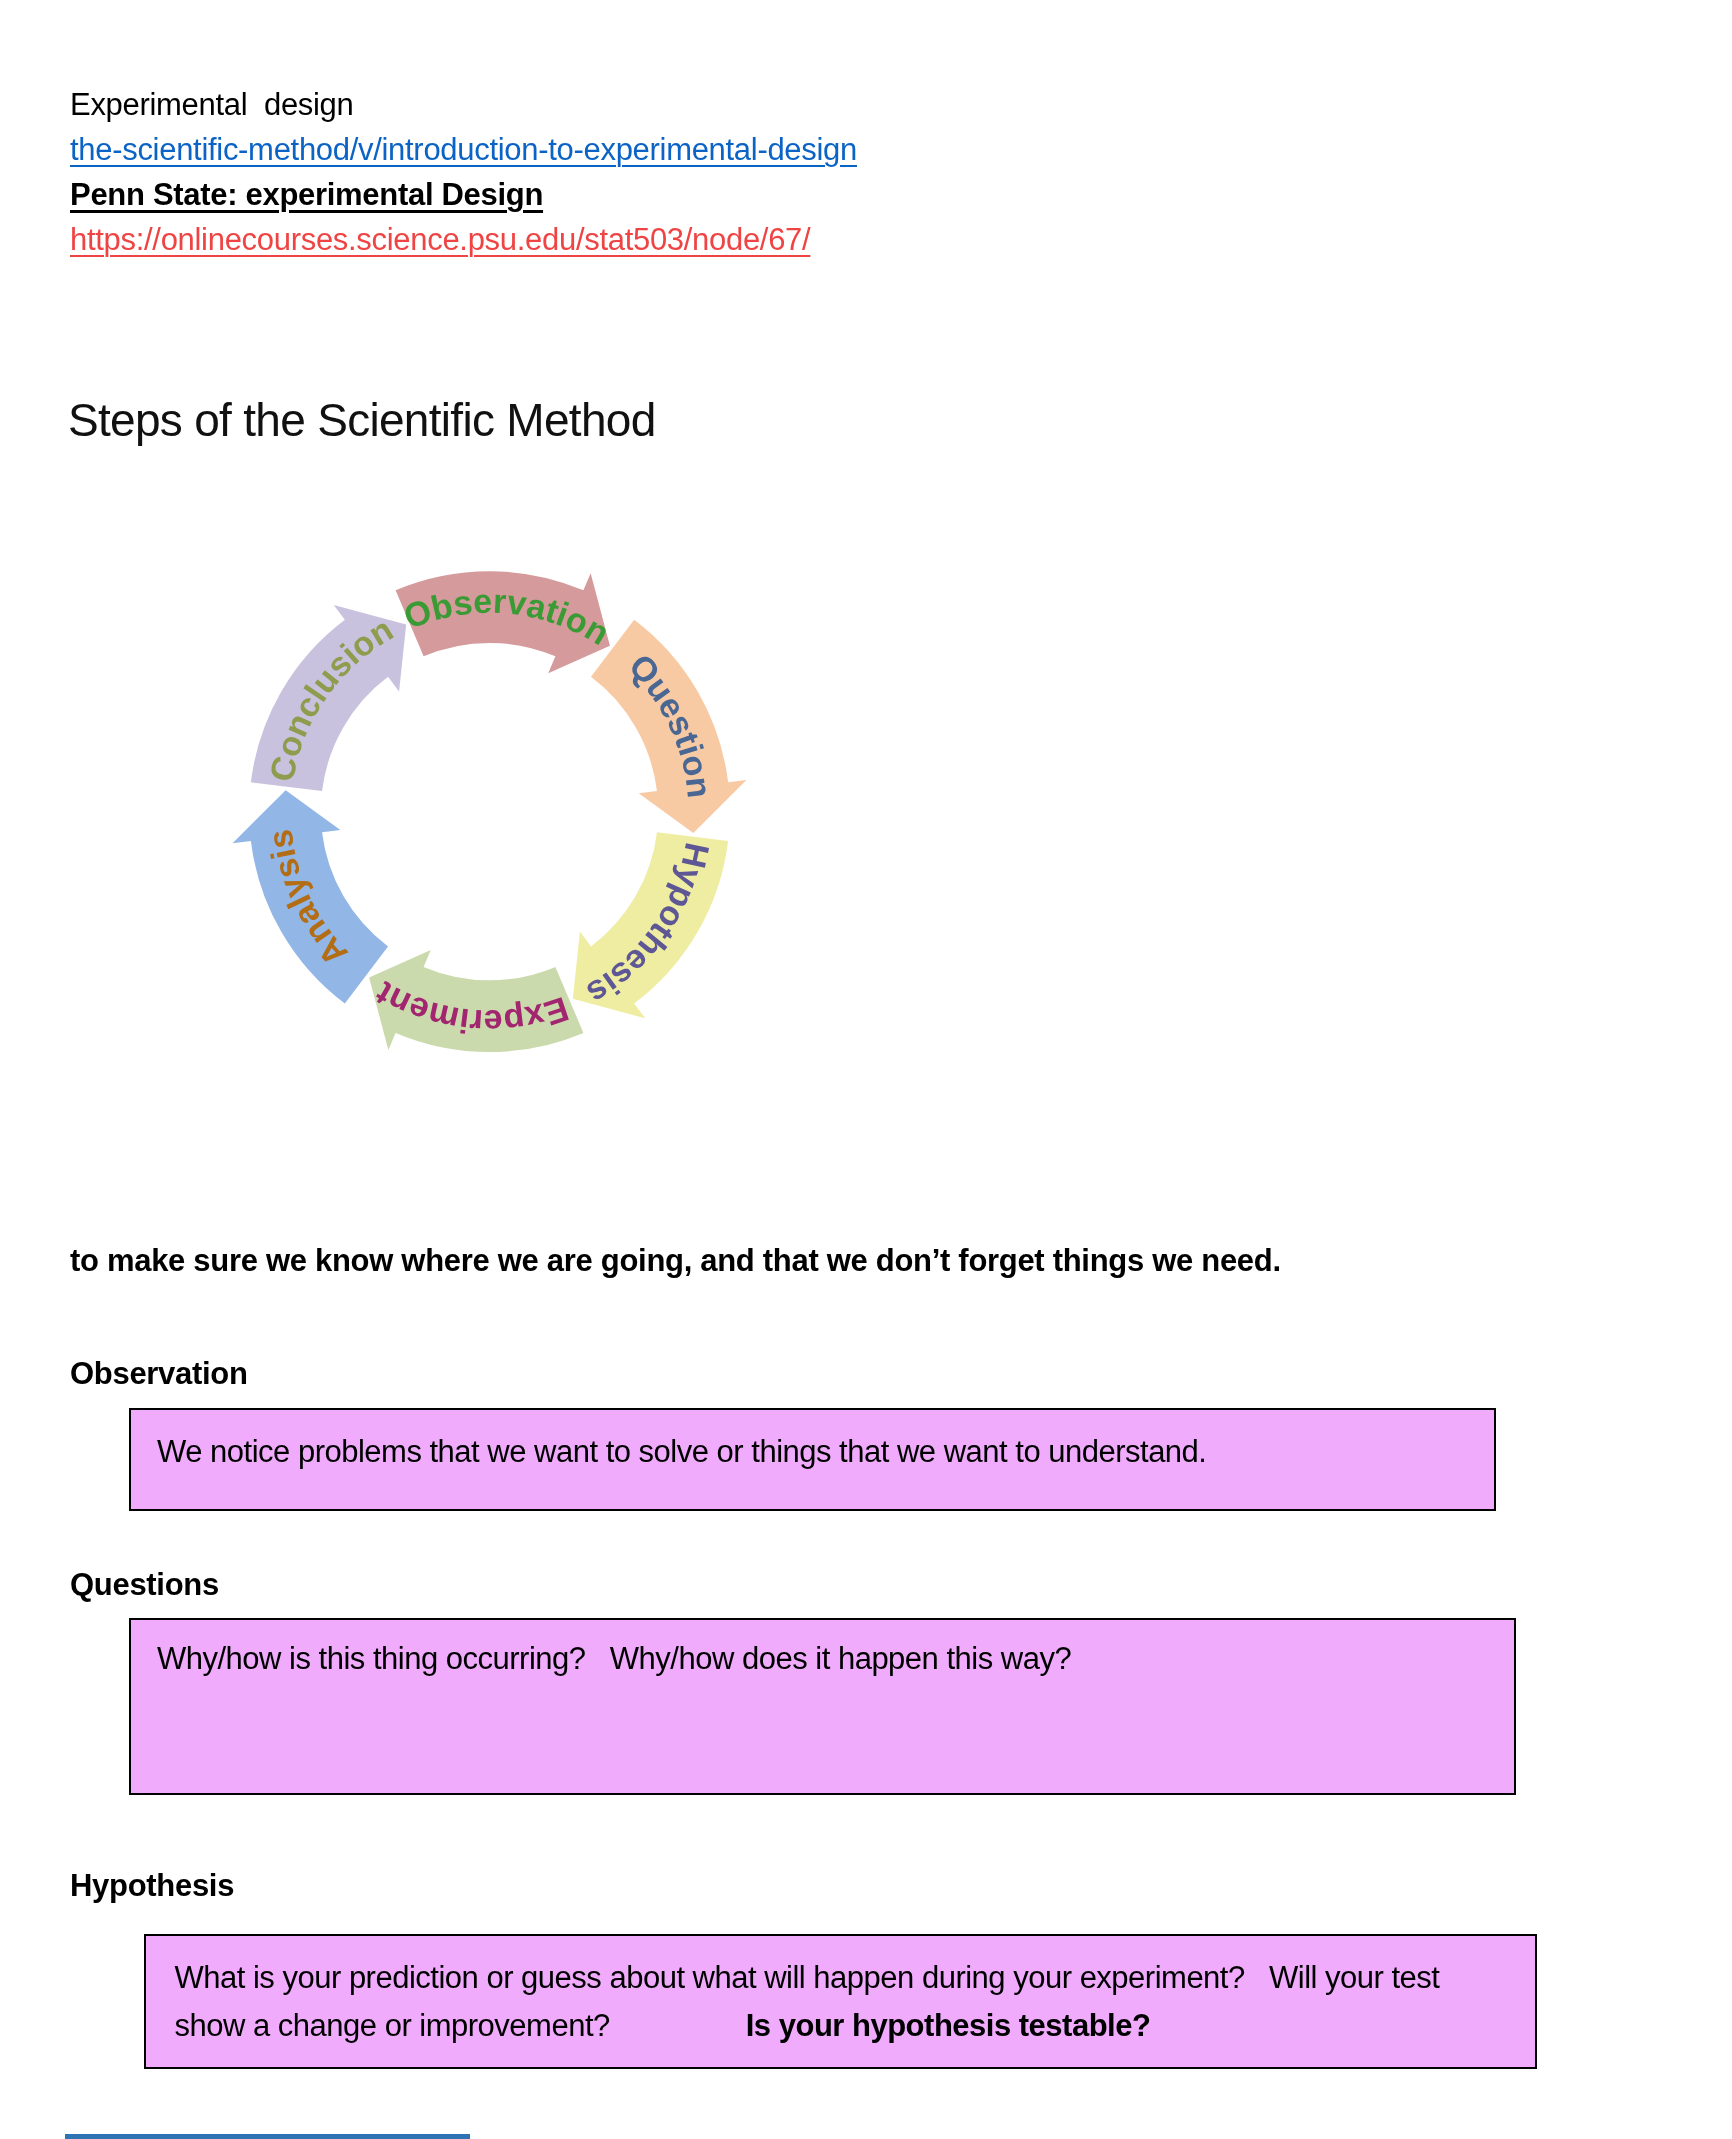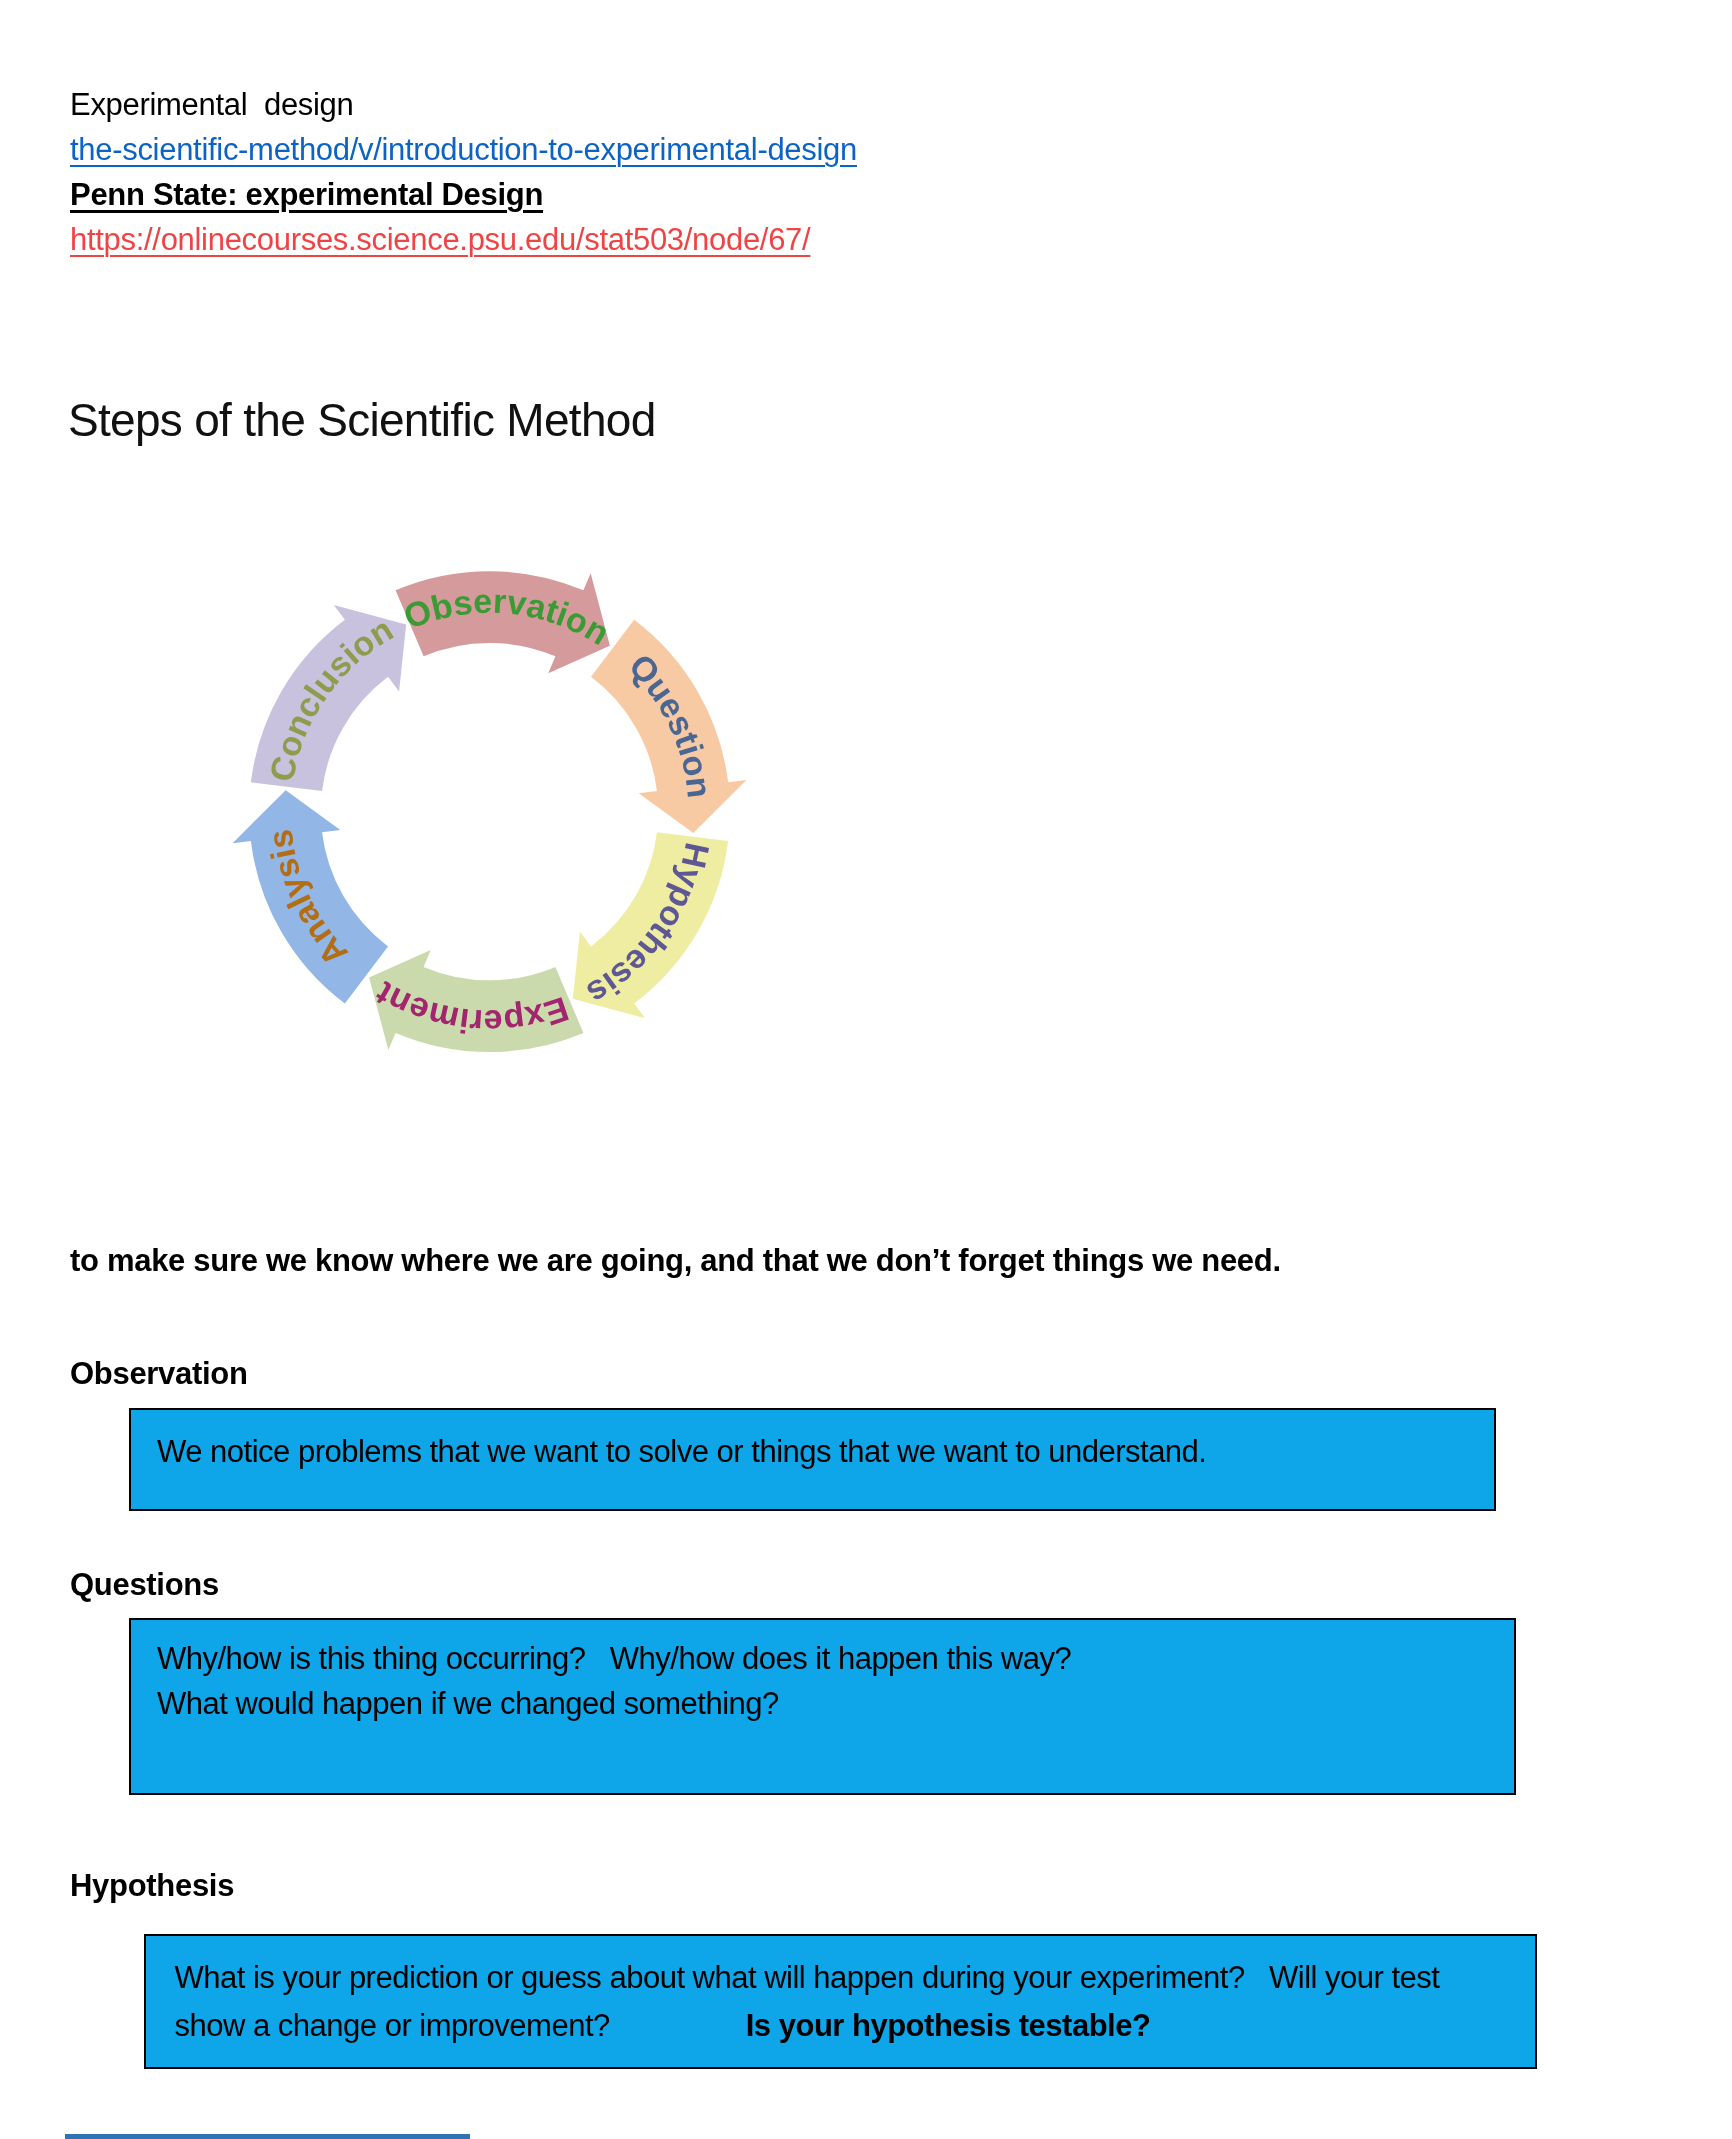--- a/index.html
+++ b/index.html
@@ -10,21 +10,21 @@
   .abs{position:absolute;}
   .doc-line{white-space:pre;font-size:31px;line-height:45px;letter-spacing:-0.3px;}
   a.lnk{color:#0b63c5;text-decoration:underline;text-decoration-thickness:2px;text-underline-offset:4.8px;cursor:pointer;}
   .header-block{left:70px;top:82px;}
   .bold-underline{font-weight:700;color:#000;text-decoration:underline;text-decoration-thickness:2.7px;text-underline-offset:4.8px;}
   .h1{left:68px;top:393px;font-size:46px;font-weight:400;letter-spacing:-0.7px;color:#111;}
   .diagram{left:109px;top:479px;width:761px;height:683px;}
   .intro{left:70px;top:1238px;font-weight:700;font-size:31px;line-height:46px;}
   .intro .doc-line{font-size:31px;}
   .sec-head{font-weight:700;font-size:31px;letter-spacing:-0.3px;white-space:pre;}
-  .box{border:2px solid #000;background:#0ea5e9;box-sizing:border-box;}
+  .box{border:2px solid #000;background:#f0abfc;box-sizing:border-box;}
   .box .doc-line{letter-spacing:-0.5px;}
   .hyp-box{border-width:2.7px;}
   .spacer-gap{display:inline-block;width:136px;}
   .bottom-bar{left:65px;top:2134px;width:405px;height:6.1px;}
 </style>
 </head>
 <body>
 
 <div class="abs header-block">
   <div class="doc-line">Experimental  design</div>
@@ -61,21 +61,20 @@
 </div>
 
 <div class="abs sec-head" style="left:70px;top:1356px;">Observation</div>
 <div class="abs box" style="left:129px;top:1408px;width:1367px;height:103px;padding:19px 20.4px 0 26px;">
   <div class="doc-line">We notice problems that we want to solve or things that we want to understand.</div>
 </div>
 
 <div class="abs sec-head" style="left:70px;top:1567px;">Questions</div>
 <div class="abs box" style="left:129px;top:1618px;width:1387px;height:177px;padding:16.3px 20.4px 0 26px;">
   <div class="doc-line">Why/how is this thing occurring?   Why/how does it happen this way?</div>
-  <div class="doc-line">What would happen if we changed something?</div>
 </div>
 
 <div class="abs sec-head" style="left:70px;top:1868px;">Hypothesis</div>
 <div class="abs box hyp-box" style="left:144px;top:1934px;width:1393px;height:135px;padding:17.7px 20.4px 0 28.5px;line-height:48px;">
   <div class="doc-line" style="line-height:48px;">What is your prediction or guess about what will happen during your experiment?   Will your test</div>
   <div class="doc-line" style="line-height:48px;"><span>show a change or improvement?</span><span class="spacer-gap"></span><span style="font-weight:700;">Is your hypothesis testable?</span></div>
 </div>
 
 <div class="abs bottom-bar" style="background: rgb(46, 116, 181);"></div>
 

